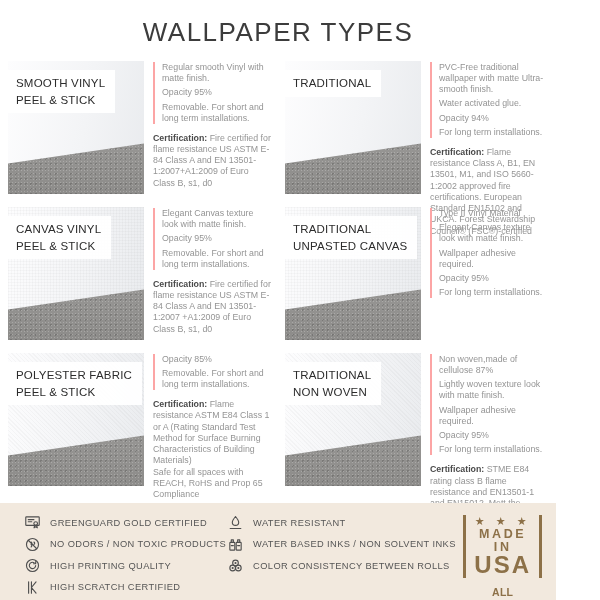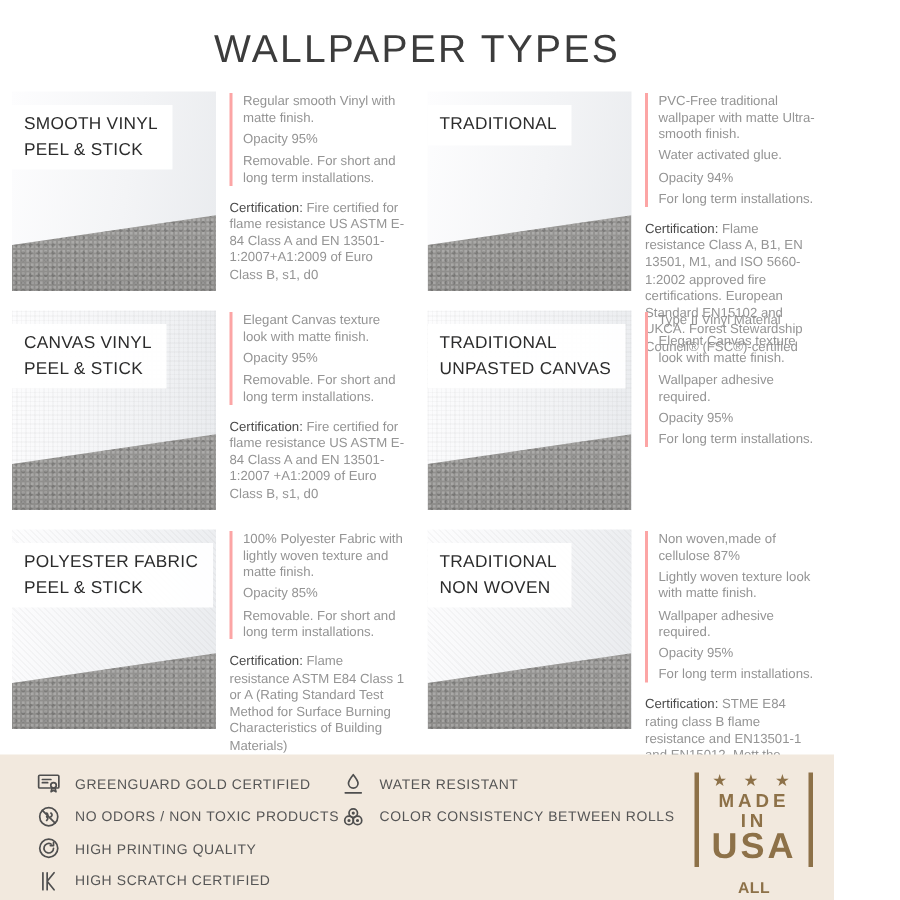--- a/index.html
+++ b/index.html
@@ -29,21 +29,21 @@
          clip-path:polygon(0 77%,100% 62%,100% 100%,0 100%);}
   .plabel{position:absolute;top:9px;left:0;background:rgba(255,255,255,.94);
           padding:5px 10px 5px 8px;font-size:11.5px;line-height:1.45;color:#2c2c2c;
           letter-spacing:.2px;white-space:nowrap;font-weight:500;}
   .ptext{flex:1;min-width:0;padding-top:1px;}
   .desc{border-left:2px solid #fca5a5;padding-left:7px;color:#949494;
         font-size:8.8px;line-height:1.24;}
   .desc .para{margin:0 0 3.5px 0;}
   .desc .para:last-child{margin-bottom:0;}
   .cert{margin:9px 0 0 0;font-size:8.8px;line-height:1.28;color:#949494;}
-  .cert-b{color:#4a4a4a;font-weight:400;}
+  .cert-b{color:#4a4a4a;font-weight:700;}
   .cert-extra{font-size:8.8px;line-height:1.28;color:#949494;}
   
   .footer{position:absolute;left:0;right:0;bottom:0;height:97px;background:#f2e9de;
           display:flex;box-sizing:border-box;padding:9px 0 0 24px;}
   .fcol1{width:208px;}
   .fcol2{width:242px;}
   .fcol3{flex:1;display:flex;flex-direction:column;align-items:center;
          padding:3px 14px 0 0;}
   .frow{display:flex;align-items:center;gap:9px;height:21.5px;}
   .frow svg{width:17px;height:17px;flex:0 0 17px;stroke:#4f4f4f;fill:none;
@@ -142,21 +142,20 @@
     <section class="panel">
       <div class="photo tex-fabric">
         <div class="floor"></div>
         <div class="plabel">
           <div>POLYESTER FABRIC</div>
           <div>PEEL &amp; STICK</div>
         </div>
       </div>
       <div class="ptext">
         <div class="desc">
-            <div class="para">100% Polyester Fabric with lightly woven texture and matte finish.</div>
             <div class="para">Opacity 85%</div>
             <div class="para">Removable.  For short and long term installations.</div>
           </div>
         <p class="cert"><span class="cert-b">Certification:</span> <span>Flame resistance ASTM E84 Class 1 or A (Rating Standard Test Method for Surface Burning Characteristics of Building Materials)</span></p>
         <div class="cert-extra">Safe for all spaces with REACH, RoHS and Prop 65 Compliance</div>
       </div>
     </section>
 
     <section class="panel">
       <div class="photo tex-fabric">
@@ -217,20 +216,30 @@
       </div>
     </div>
 
     <div class="fcol2">
       <div class="frow">
         <svg viewBox="0 0 24 24">
             <path d="M12 3.5c2.8 3.5 4.5 5.9 4.5 8.1a4.5 4.5 0 1 1-9 0c0-2.2 1.7-4.6 4.5-8.1z"></path>
             <path d="M4.5 20.5h15"></path>
           </svg>
         <span class="flabel">WATER RESISTANT</span>
+      </div>
+      <div class="frow">
+        <svg viewBox="0 0 24 24">
+            <rect x="4" y="9" width="7" height="11" rx="1"></rect>
+            <path d="M6 5.5h3v3.5H6z"></path>
+            <rect x="13" y="9" width="7" height="11" rx="1"></rect>
+            <path d="M15 5.5h3v3.5h-3z"></path>
+            <path d="M6 13.5h3 M15 13.5h3"></path>
+          </svg>
+        <span class="flabel">WATER BASED INKS / NON SOLVENT INKS</span>
       </div>
       <div class="frow">
         <svg viewBox="0 0 24 24">
             <circle cx="8" cy="15.5" r="4"></circle>
             <circle cx="16" cy="15.5" r="4"></circle>
             <circle cx="12" cy="8.5" r="4"></circle>
             <circle cx="8" cy="15.5" r="0.7"></circle>
             <circle cx="16" cy="15.5" r="0.7"></circle>
             <circle cx="12" cy="8.5" r="0.7"></circle>
           </svg>

